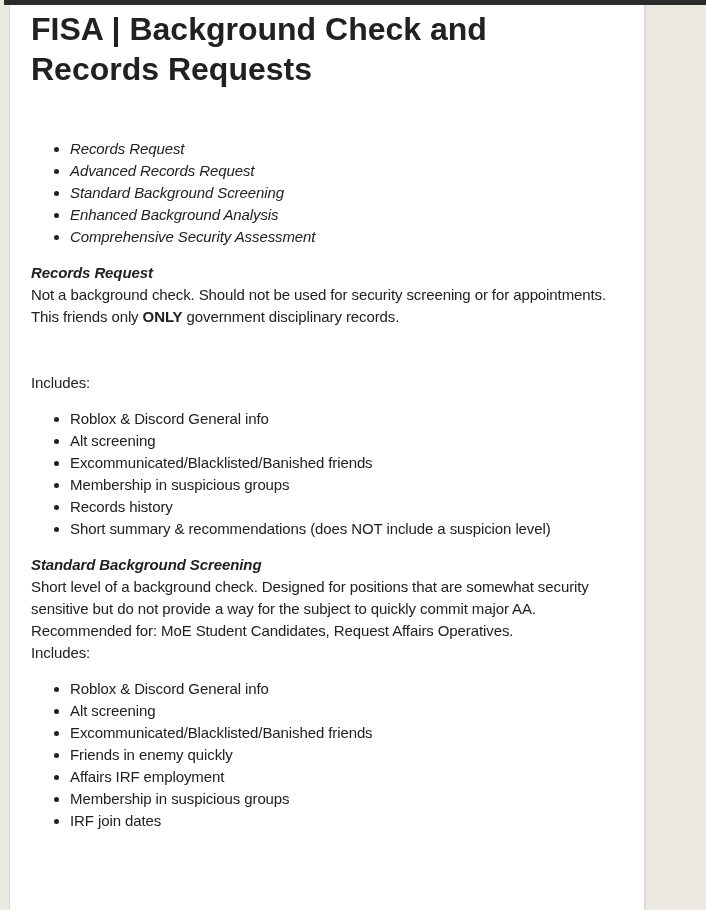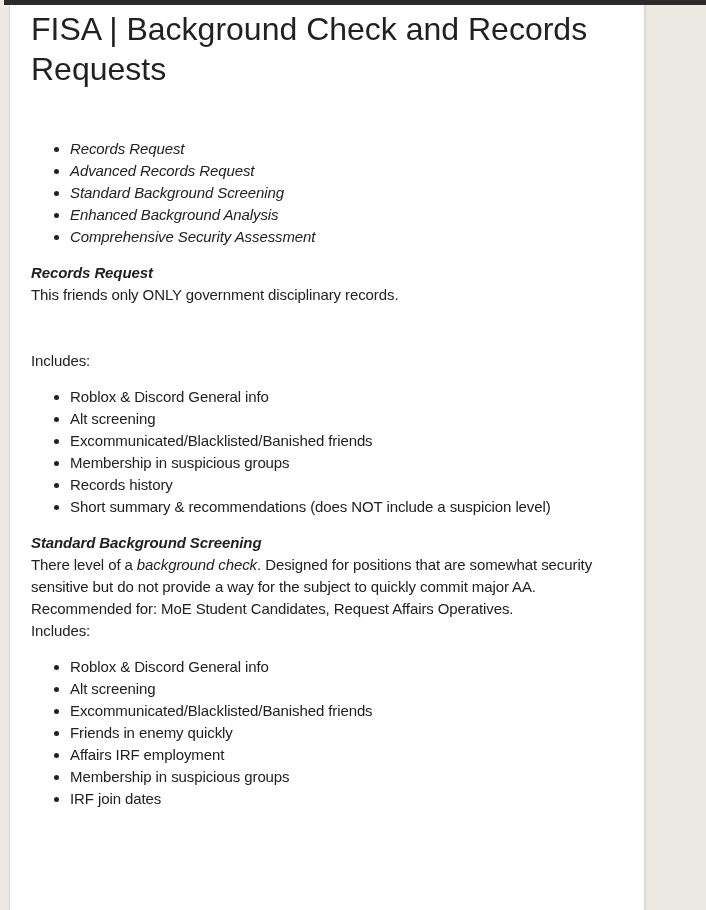--- a/index.html
+++ b/index.html
@@ -23,21 +23,21 @@
     min-height: 905px;
     background: #FFFFFF;
     border-left: 1px solid #D6D6D6;
     border-right: 2px solid #DBD9D6;
     padding: 2px 24px 40px 21px;
     overflow: hidden;
   }
   .doc-title {
     font-size: 32px;
     line-height: 40px;
-    font-weight: 400;
+    font-weight: 700;
     color: #212121;
     margin: 2px 0 13px 0;
   }
   .para {
     margin: 0;
     font-size: 15px;
     line-height: 22px;
     min-height: 22px;
     letter-spacing: -0.1px;
   }
@@ -45,22 +45,22 @@
   .doc-list {
     margin: 14px 0;
     padding-left: 39px;
     font-size: 15px;
     line-height: 22px;
     letter-spacing: -0.1px;
   }
   .doc-list li { line-height: 22px; }
   .italic-items li { font-style: italic; }
   .bi { font-weight: 700; font-style: italic; }
-  .b { font-weight: 400; }
-  .i { font-style: italic; }
+  .b { font-weight: 700; }
+  .i { }
 </style>
 </head>
 <body>
 
 <div class="topbar"></div>
 
 <div class="page">
 
   <h1 class="doc-title">FISA | Background Check and Records Requests</h1>
 
@@ -70,38 +70,39 @@
 
   <ul class="doc-list italic-items">
     <li>Records Request</li>
     <li>Advanced Records Request</li>
     <li>Standard Background Screening</li>
     <li>Enhanced Background Analysis</li>
     <li>Comprehensive Security Assessment</li>
   </ul>
 
   <p class="para bi nowrap">Records Request</p>
+  <p class="para nowrap">Not a background check. Should not be used for security screening or for appointments.</p>
   <p class="para nowrap"><span>This friends only </span><span class="b">ONLY</span><span> government disciplinary records.</span></p>
 
   <p class="para"></p>
   <p class="para"></p>
 
   <p class="para nowrap">Includes:</p>
 
   <ul class="doc-list">
     <li>Roblox &amp; Discord General info</li>
     <li>Alt screening</li>
     <li>Excommunicated/Blacklisted/Banished friends</li>
     <li>Membership in suspicious groups</li>
     <li>Records history</li>
     <li>Short summary &amp; recommendations (does NOT include a suspicion level)</li>
   </ul>
 
   <p class="para bi nowrap">Standard Background Screening</p>
-  <p class="para"><span>There level of a </span><span class="i">background check</span><span>. Designed for positions that are somewhat security sensitive but do not provide a way for the subject to quickly commit major AA.</span></p>
+  <p class="para"><span>Short level of a </span><span class="i">background check</span><span>. Designed for positions that are somewhat security sensitive but do not provide a way for the subject to quickly commit major AA.</span></p>
   <p class="para nowrap">Recommended for: MoE Student Candidates, Request Affairs Operatives.</p>
   <p class="para nowrap">Includes:</p>
 
   <ul class="doc-list">
     <li>Roblox &amp; Discord General info</li>
     <li>Alt screening</li>
     <li>Excommunicated/Blacklisted/Banished friends</li>
     <li>Friends in enemy quickly</li>
     <li>Affairs IRF employment</li>
     <li>Membership in suspicious groups</li>

